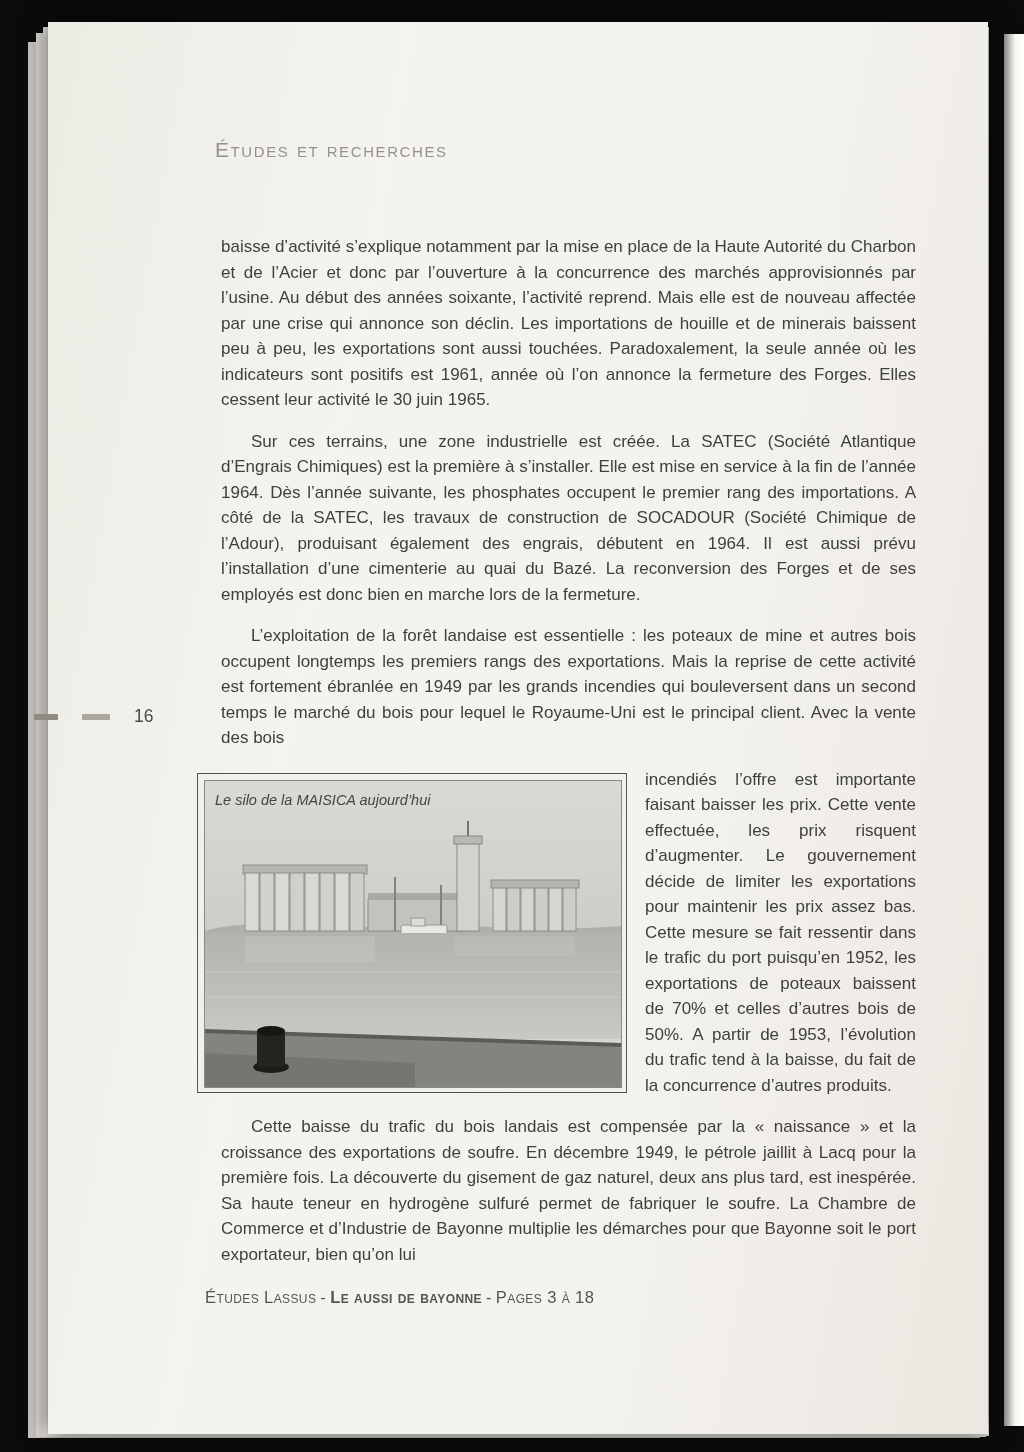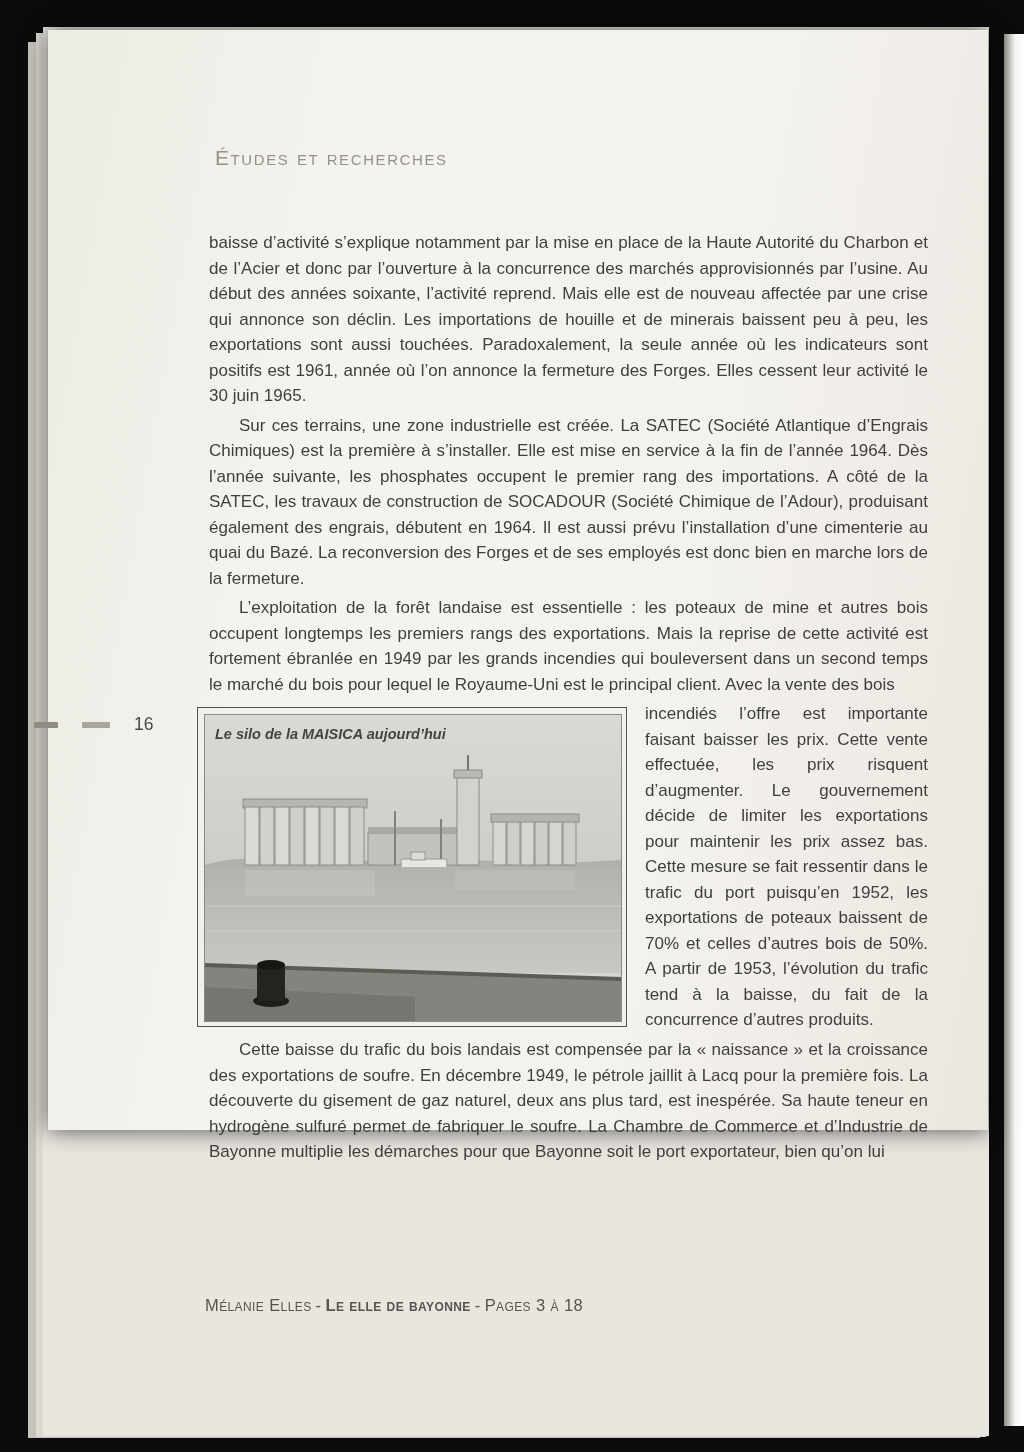--- a/index.html
+++ b/index.html
@@ -12,47 +12,46 @@
   .edge { position:absolute; }
   .edge1 { left:28px; top:42px; width:952px; height:1396px; background:#c6c3bc; }
   .edge2 { left:36px; top:33px; width:950px; height:1404px; background:#dcd9d2; }
   .edge3 { left:43px; top:27px; width:946px; height:1409px; background:#e9e6e0; }
   
   .sliver {
     position:absolute; right:0; top:34px; width:20px; height:1392px;
     background:linear-gradient(90deg,#8f8c86,#f7f6f2 55%,#ffffff);
   }
   .page {
-    position:absolute; left:48px; top:30px; width:940px; height:1100px;
+    position:absolute; left:48px; top:22px; width:940px; height:1412px;
     background:linear-gradient(100deg,#ecebe4 0%,#f5f3ed 30%,#f4f2ec 65%,#e9e7e0 100%);
     box-shadow:0 0 22px rgba(0,0,0,0.65);
   }
   .kicker {
     position:absolute; left:167px; top:116px;
     font-variant:small-caps; letter-spacing:1.6px;
     font-size:21px; color:#95928b;
   }
   .body {
     position:absolute; left:157px; top:196px; width:727px;
     font-size:17px; line-height:25.5px; color:#403f3a;
     text-align:justify; hyphens:auto; -webkit-hyphens:auto;
   }
-  .body p { margin:4px; }
+  .body p { margin:16px; }
   .body p.indent { text-indent:30px; }
   .section-heading {
     margin:20px 0 9px 0; font-size:18.5px; font-weight:bold;
     letter-spacing:0.4px; color:#33322d; text-align:left;
   }
   .figure {
     float:left; box-sizing:border-box;
     width:430px; height:320px; padding:6px;
     margin:6px 18px 10px -8px;
     background:#f2f0ea; border:1px solid #55544f;
     position:relative;
-    font-weight:bold;
   }
   .photo {
     position:relative; width:100%; height:100%;
     border:1px solid #8a8a84; overflow:hidden; background:#d6d6d1;
   }
   .photo svg { position:absolute; left:0; top:0; width:100%; height:100%; }
   .photo-caption {
     position:absolute; top:7px; left:10px;
     font-style:italic; font-size:14.5px; color:#45443f;
     text-align:left; text-indent:0;
@@ -170,17 +169,17 @@
           <div class="photo-caption">Le silo de la MAISICA aujourd’hui</div>
         </div>
       </div>
 
       <p>incendiés l’offre est importante faisant baisser les prix. Cette vente effectuée, les prix risquent d’augmenter. Le gouvernement décide de limiter les exportations pour maintenir les prix assez bas. Cette mesure se fait ressentir dans le trafic du port puisqu’en 1952, les exportations de poteaux baissent de 70% et celles d’autres bois de 50%. A partir de 1953, l’évolution du trafic tend à la baisse, du fait de la concurrence d’autres produits.</p>
 
       <p class="indent clear">Cette baisse du trafic du bois landais est compensée par la « naissance » et la croissance des exportations de soufre. En décembre 1949, le pétrole jaillit à Lacq pour la première fois. La découverte du gisement de gaz naturel, deux ans plus tard, est inespérée. Sa haute teneur en hydrogène sulfuré permet de fabriquer le soufre. La Chambre de Commerce et d’Industrie de Bayonne multiplie les démarches pour que Bayonne soit le port exportateur, bien qu’on lui</p>
     </div>
 
     <div class="footer">
-      <span class="author">Mélanie Elles</span><span class="sep">-</span><span class="title">Le elle de bayonne</span><span class="sep">-</span><span class="pages">Pages 3 à 18</span>
+      <span class="author">Études Lassus</span><span class="sep">-</span><span class="title">Le aussi de bayonne</span><span class="sep">-</span><span class="pages">Pages 3 à 18</span>
     </div>
 
   </div>
 </div>
 
 </body></html>

